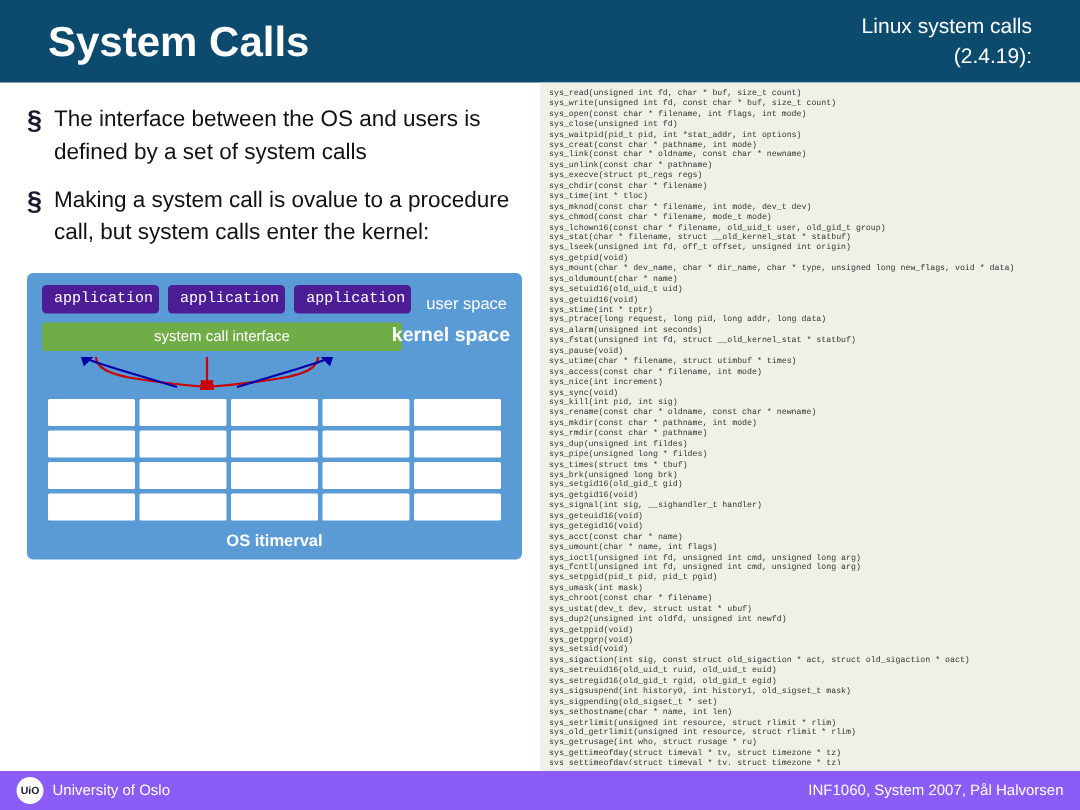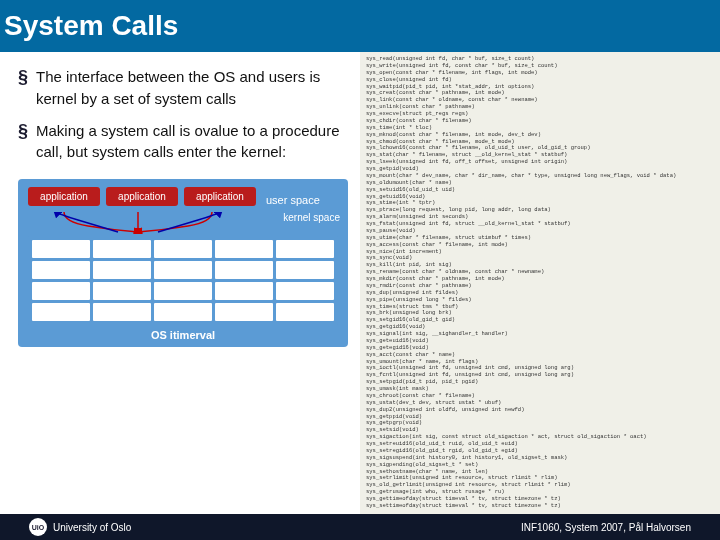--- a/index.html
+++ b/index.html
@@ -8,26 +8,26 @@
       height: 540px;
       background: #fff;
       font-family: Arial, sans-serif;
       overflow: hidden;
       display: flex;
       flex-direction: column;
     }
 
     
     #header {
-      background: #0369a1;
+      background: #0c4a6e;
       color: #fff;
       display: flex;
       align-items: center;
       justify-content: space-between;
-      padding: 8px 4px;
+      padding: 8px 32px;
       min-height: 52px;
     }
     #header h1 {
       font-size: 28px;
       font-weight: bold;
       color: #fff;
     }
     #header .linux-calls {
       font-size: 14px;
       color: #fff;
@@ -79,27 +79,27 @@
       position: relative;
       width: 330px;
     }
 
     .app-row {
       display: flex;
       gap: 6px;
       margin-bottom: 6px;
     }
     .app-box {
-      background: #b91c1c;
+      background: #4c1d95;
       color: #fff;
       font-size: 10px;
       padding: 4px 8px;
       border-radius: 3px;
-      text-align: center;
       min-width: 72px;
+      font-family: Liberation Mono, monospace;
     }
 
     .sci-bar {
       background: #70ad47;
       color: #fff;
       font-size: 10px;
       text-align: center;
       padding: 4px 0;
       border-radius: 2px;
       margin-bottom: 4px;
@@ -142,26 +142,26 @@
       line-height: 1.25;
       color: #333;
       font-family: 'Courier New', monospace;
       white-space: pre;
       overflow: hidden;
       max-height: 100%;
     }
 
     
     #footer {
-      background: #0f172a;
+      background: #8b5cf6;
       color: #fff;
       display: flex;
       align-items: center;
       justify-content: space-between;
-      padding: 4px 29px;
+      padding: 4px 11px;
       font-size: 10px;
       min-height: 24px;
     }
     .footer-logo {
       display: flex;
       align-items: center;
       gap: 6px;
     }
     .uio-logo {
       width: 18px;
@@ -174,47 +174,52 @@
       font-size: 7px;
       color: #1a1a2e;
       font-weight: bold;
     }
   </style>
 </head>
 <body>
 
 <div id="header">
   <h1>System Calls</h1>
+  <div class="linux-calls">
+    <span>Linux system calls</span><br>
+    <span>(2.4.19):</span>
+  </div>
 </div>
 
 <div id="main">
 
   <div id="left-panel">
 
     <div class="bullet-section">
       <span class="bullet">§</span>
-      <span class="bullet-text">The interface between the OS and users is kernel by a set of system calls</span>
+      <span class="bullet-text">The interface between the OS and users is defined by a set of system calls</span>
     </div>
 
     <div class="bullet-section">
       <span class="bullet">§</span>
       <span class="bullet-text">Making a system call is ovalue to a procedure call, but system calls enter the kernel:</span>
     </div>
 
     <div id="diagram" style="position:relative;">
 
       <div class="app-row">
         <div class="app-box">application</div>
         <div class="app-box">application</div>
         <div class="app-box">application</div>
         <div style="font-size:11px; color:#fff; display:flex; align-items:flex-end; margin-left:4px; white-space:nowrap;">user space</div>
       </div>
 
       <div style="position:relative; margin-bottom:4px;">
-        <div style="position:absolute; right:-2px; top:0; font-size:10px; color:#fff; white-space:nowrap;">kernel space</div>
+        <div class="sci-bar" style="width:240px;">system call interface</div>
+        <div style="position:absolute; right:-2px; top:0; font-size:13px; color:#fff; white-space:nowrap;font-weight:bold;">kernel space</div>
       </div>
 
       <svg width="260" height="22" style="display:block; margin-bottom:2px;">
 
         <path d="M36,0 Q36,10 60,14 Q84,18 110,20" stroke="#c00" stroke-width="1.5" fill="none" marker-end="url(#arr)"></path>
         <path d="M110,0 L110,20" stroke="#c00" stroke-width="1.5" fill="none" marker-end="url(#arr)"></path>
         <path d="M184,0 Q184,10 160,14 Q136,18 110,20" stroke="#c00" stroke-width="1.5" fill="none" marker-end="url(#arr)"></path>
 
         <path d="M90,20 Q70,14 50,8 Q30,2 28,0" stroke="#00a" stroke-width="1.5" fill="none" marker-end="url(#arr2)"></path>
         <path d="M130,20 Q150,14 170,8 Q190,2 192,0" stroke="#00a" stroke-width="1.5" fill="none" marker-end="url(#arr2)"></path>

